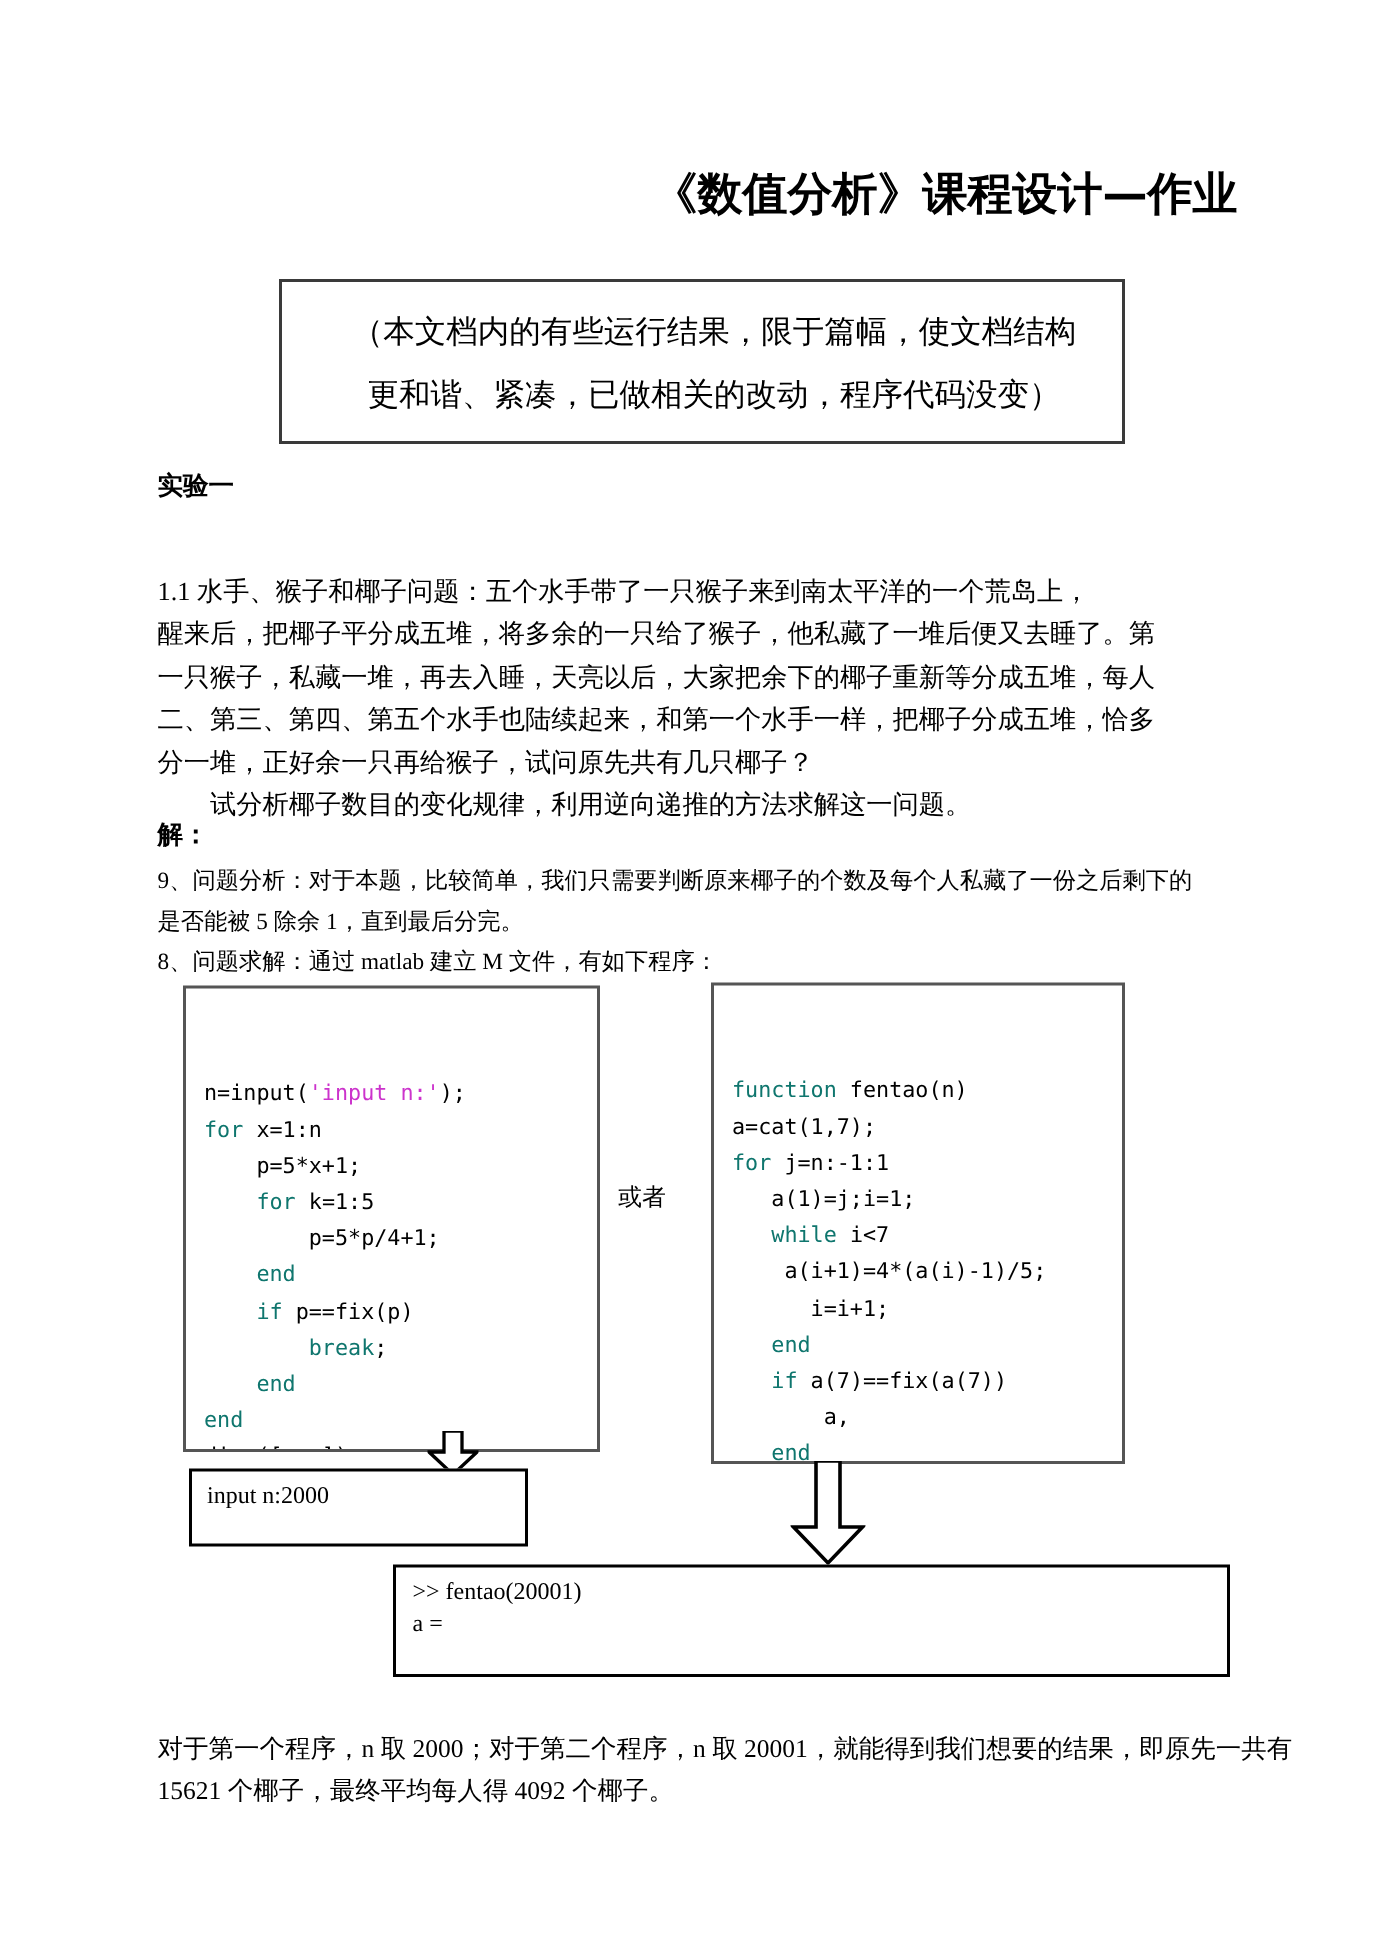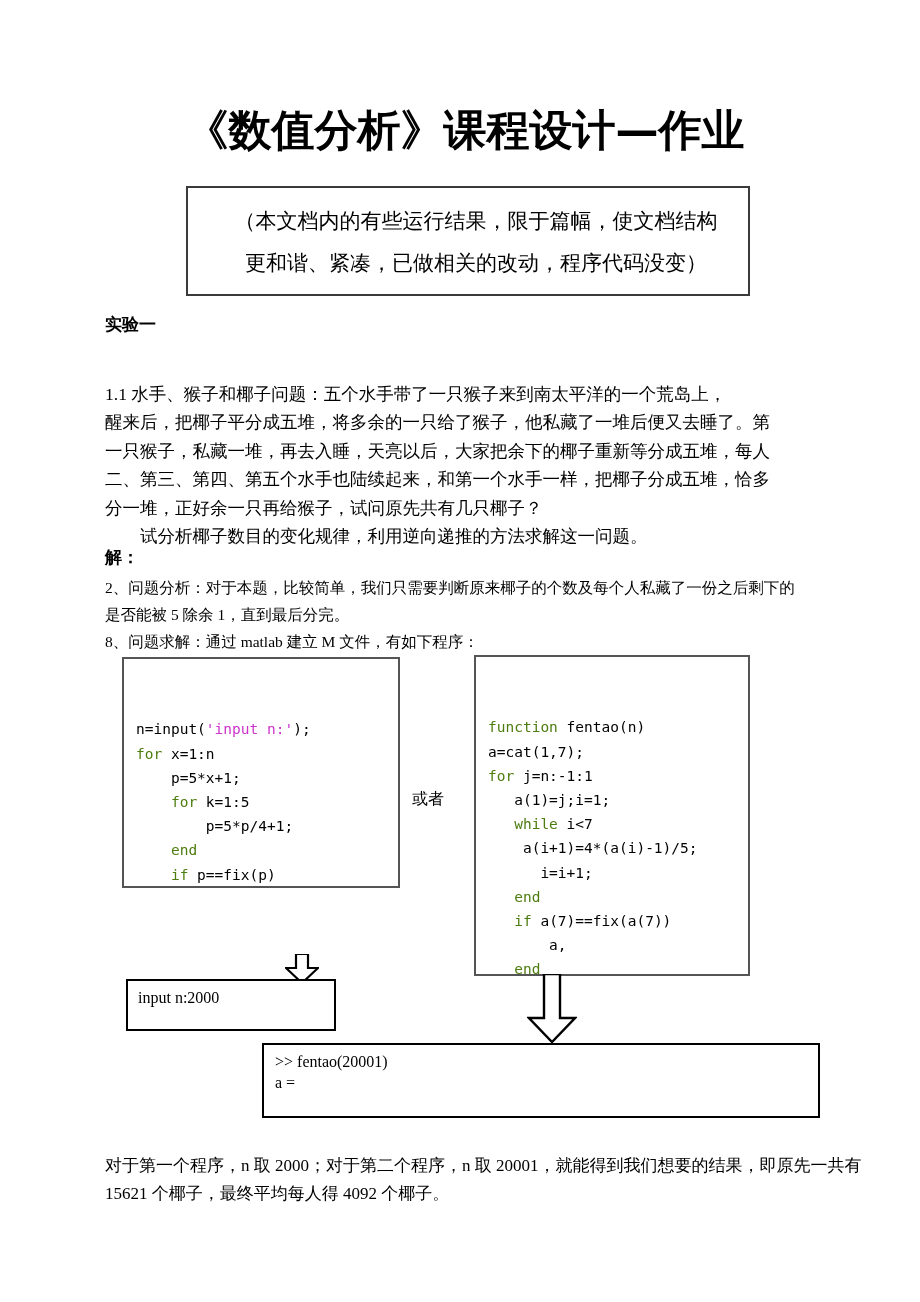--- a/index.html
+++ b/index.html
@@ -22,24 +22,24 @@
     width: 920px;
     height: 1302px;
   }
 
   
   .doc-title {
     position: absolute;
     left: 105px;
     top: 108px;
     width: 720px;
-    text-align: center;
+    text-align: right;
     font-family: "DejaVu Sans", "Liberation Sans", sans-serif;
     font-weight: bold;
-    font-size: 43px;
+    font-size: 30px;
     letter-spacing: 0px;
     line-height: 44px;
     white-space: nowrap;
   }
 
   
   .notice-box {
     position: absolute;
     left: 186px;
     top: 186px;
@@ -115,29 +115,29 @@
     line-height: 24.2px;
     color: #000000;
     padding: 10px 0 0 12px;
     white-space: pre;
     overflow: hidden;
   }
   .code-box-left {
     left: 122px;
     top: 657px;
     width: 278px;
-    height: 231px;
+    height: 311px;
   }
   .code-box-right {
     left: 474px;
     top: 655px;
     width: 276px;
     height: 321px;
   }
-  .kw   { color: #4d7c0f; }
+  .kw   { color: #0f766e; }
   .str  { color: #cc33cc; }
 
   
   .or-label {
     position: absolute;
     left: 412px;
     top: 789px;
     font-size: 16px;
     line-height: 20px;
     white-space: nowrap;
@@ -152,21 +152,21 @@
   .out-box {
     position: absolute;
     border: 2px solid #000000;
     box-sizing: border-box;
     background: #ffffff;
     overflow: hidden;
   }
   .out-box-1 {
     left: 126px;
     top: 979px;
-    width: 210px;
+    width: 226px;
     height: 52px;
   }
   .out-box-2 {
     left: 262px;
     top: 1043px;
     width: 558px;
     height: 75px;
   }
   .out-line {
     position: absolute;
@@ -212,21 +212,21 @@
     <div class="prob-line">醒来后，把椰子平分成五堆，将多余的一只给了猴子，他私藏了一堆后便又去睡了。第</div>
     <div class="prob-line">一只猴子，私藏一堆，再去入睡，天亮以后，大家把余下的椰子重新等分成五堆，每人</div>
     <div class="prob-line">二、第三、第四、第五个水手也陆续起来，和第一个水手一样，把椰子分成五堆，恰多</div>
     <div class="prob-line">分一堆，正好余一只再给猴子，试问原先共有几只椰子？</div>
     <div class="prob-line">　　试分析椰子数目的变化规律，利用逆向递推的方法求解这一问题。</div>
   </div>
 
   <div class="solve-heading">解：</div>
 
   <div class="analysis-block">
-    <div class="analysis-line">2、问题分析：对于本题，比较简单，我们只需要判断原来椰子的个数及每个人私藏了一份之后剩下的</div>
+    <div class="analysis-line">9、问题分析：对于本题，比较简单，我们只需要判断原来椰子的个数及每个人私藏了一份之后剩下的</div>
     <div class="analysis-line">是否能被 5 除余 1，直到最后分完。</div>
     <div class="analysis-line">8、问题求解：通过 matlab 建立 M 文件，有如下程序：</div>
   </div>
 
   <div class="code-box code-box-left">
     <div id="code-left-target"><div>n=input(<span class="str">'input n:'</span>);</div><div><span class="kw">for</span> x=1:n</div><div>    p=5*x+1;</div><div>    <span class="kw">for</span> k=1:5</div><div>        p=5*p/4+1;</div><div>    <span class="kw">end</span></div><div>    <span class="kw">if</span> p==fix(p)</div><div>        <span class="kw">break</span>;</div><div>    <span class="kw">end</span></div><div><span class="kw">end</span></div><div>disp([x,p])</div></div>
   </div>
 
   <div class="or-label">或者</div>
 

